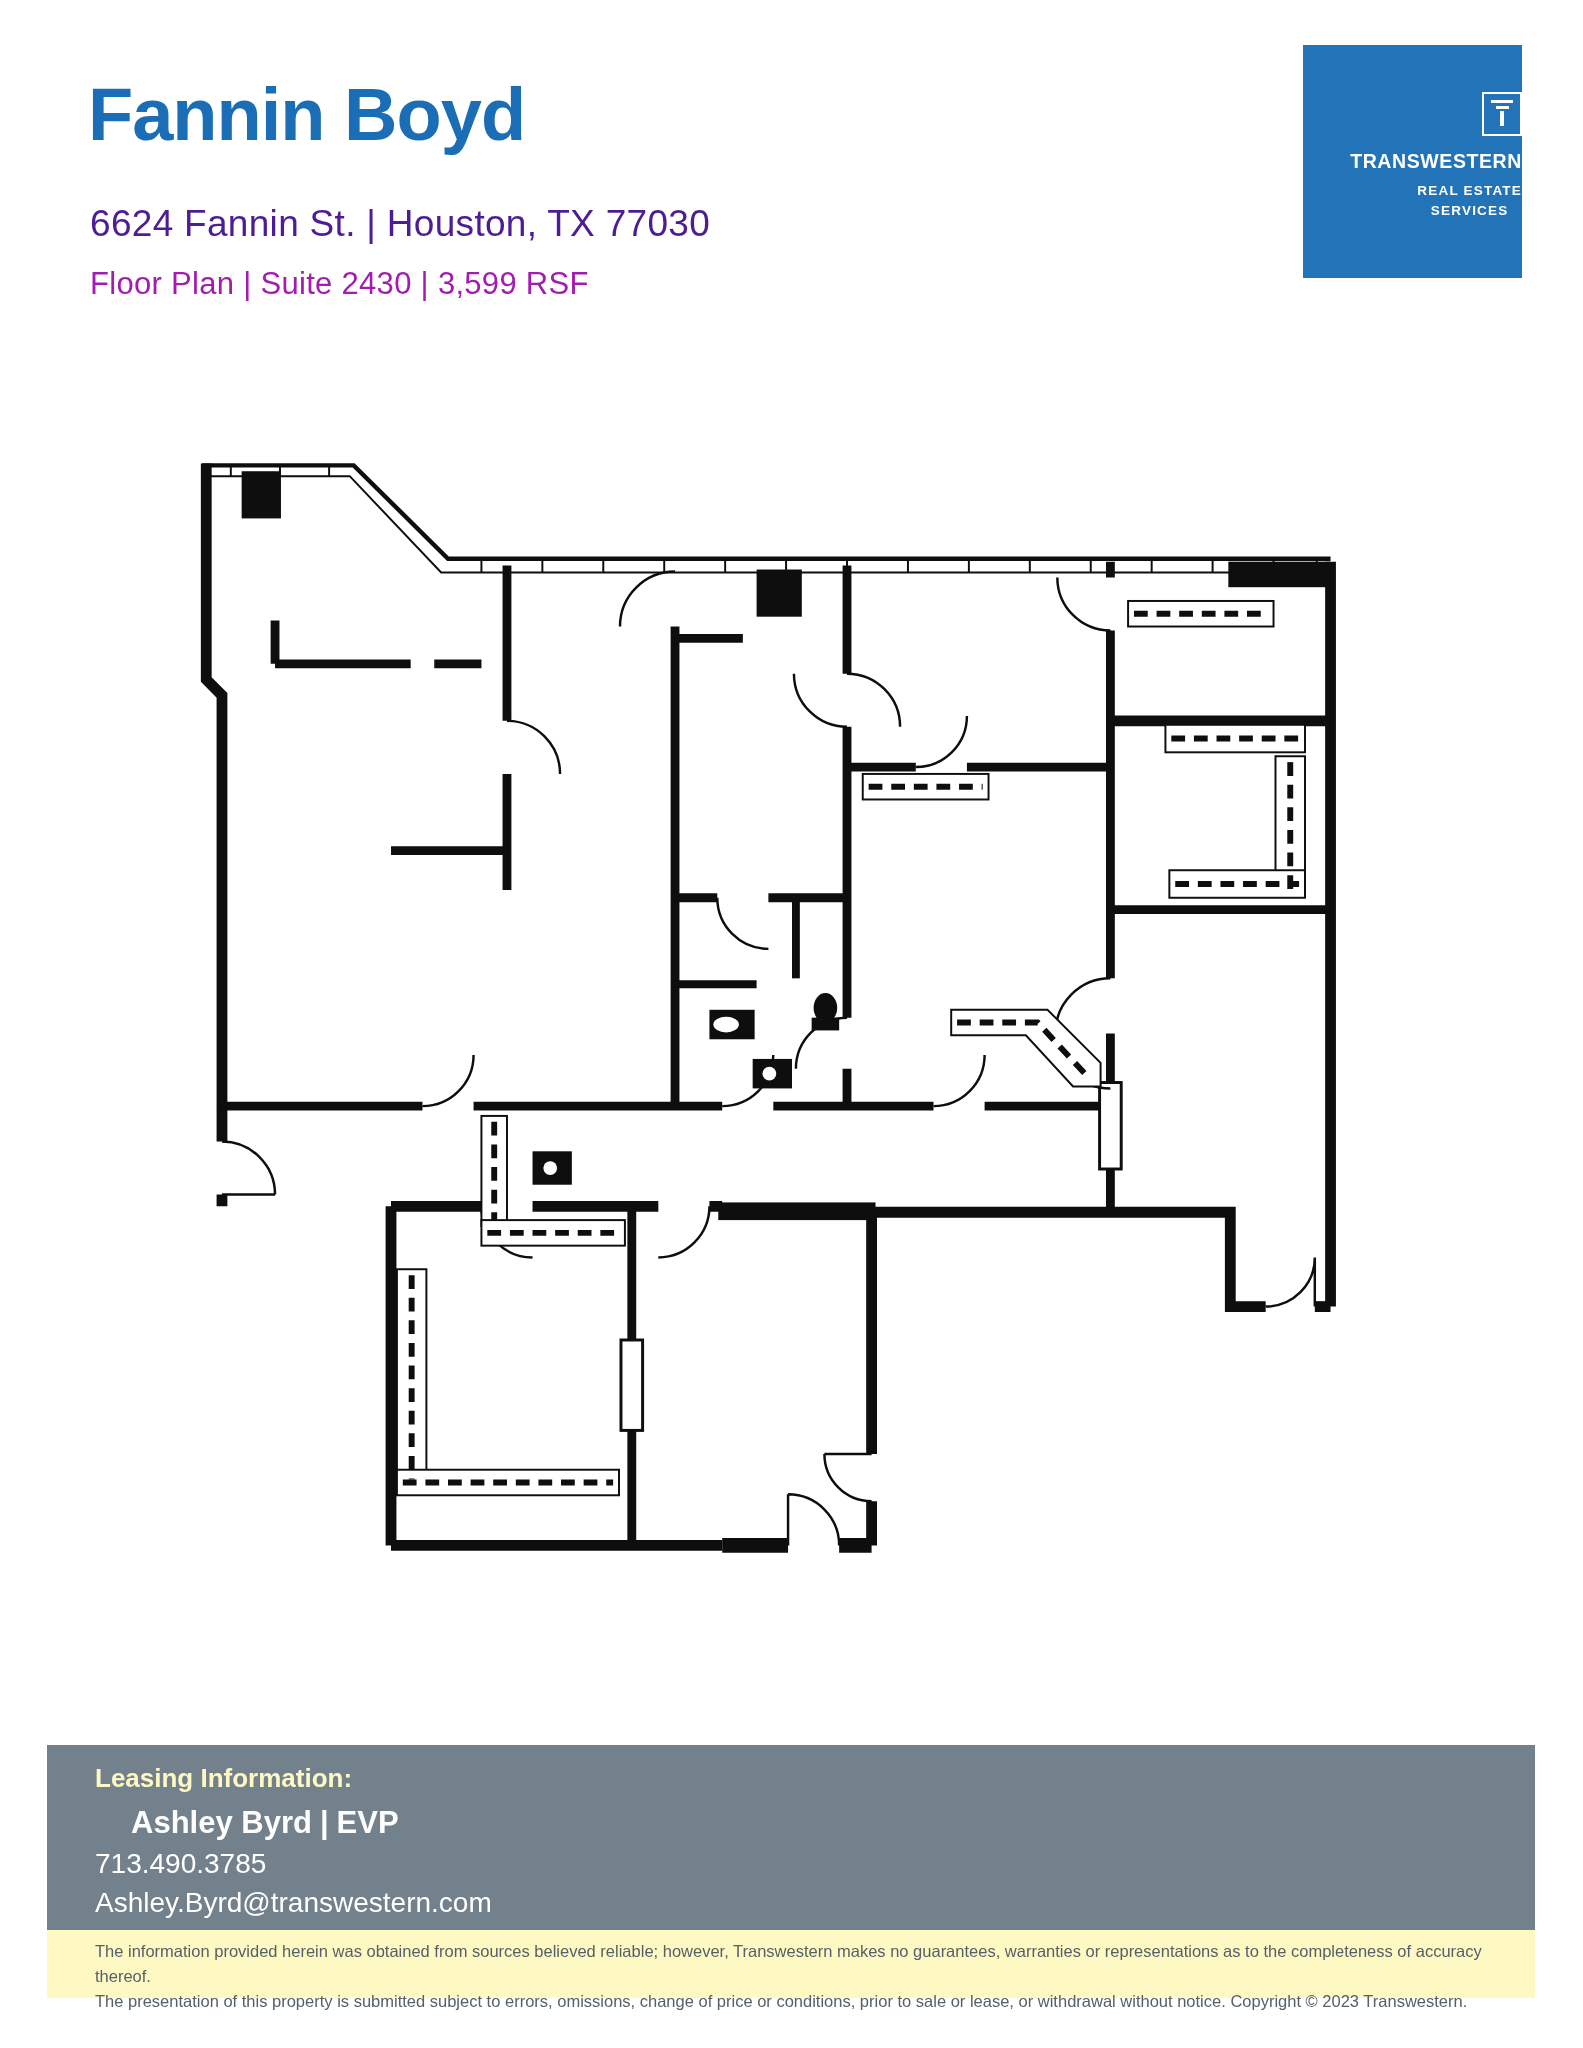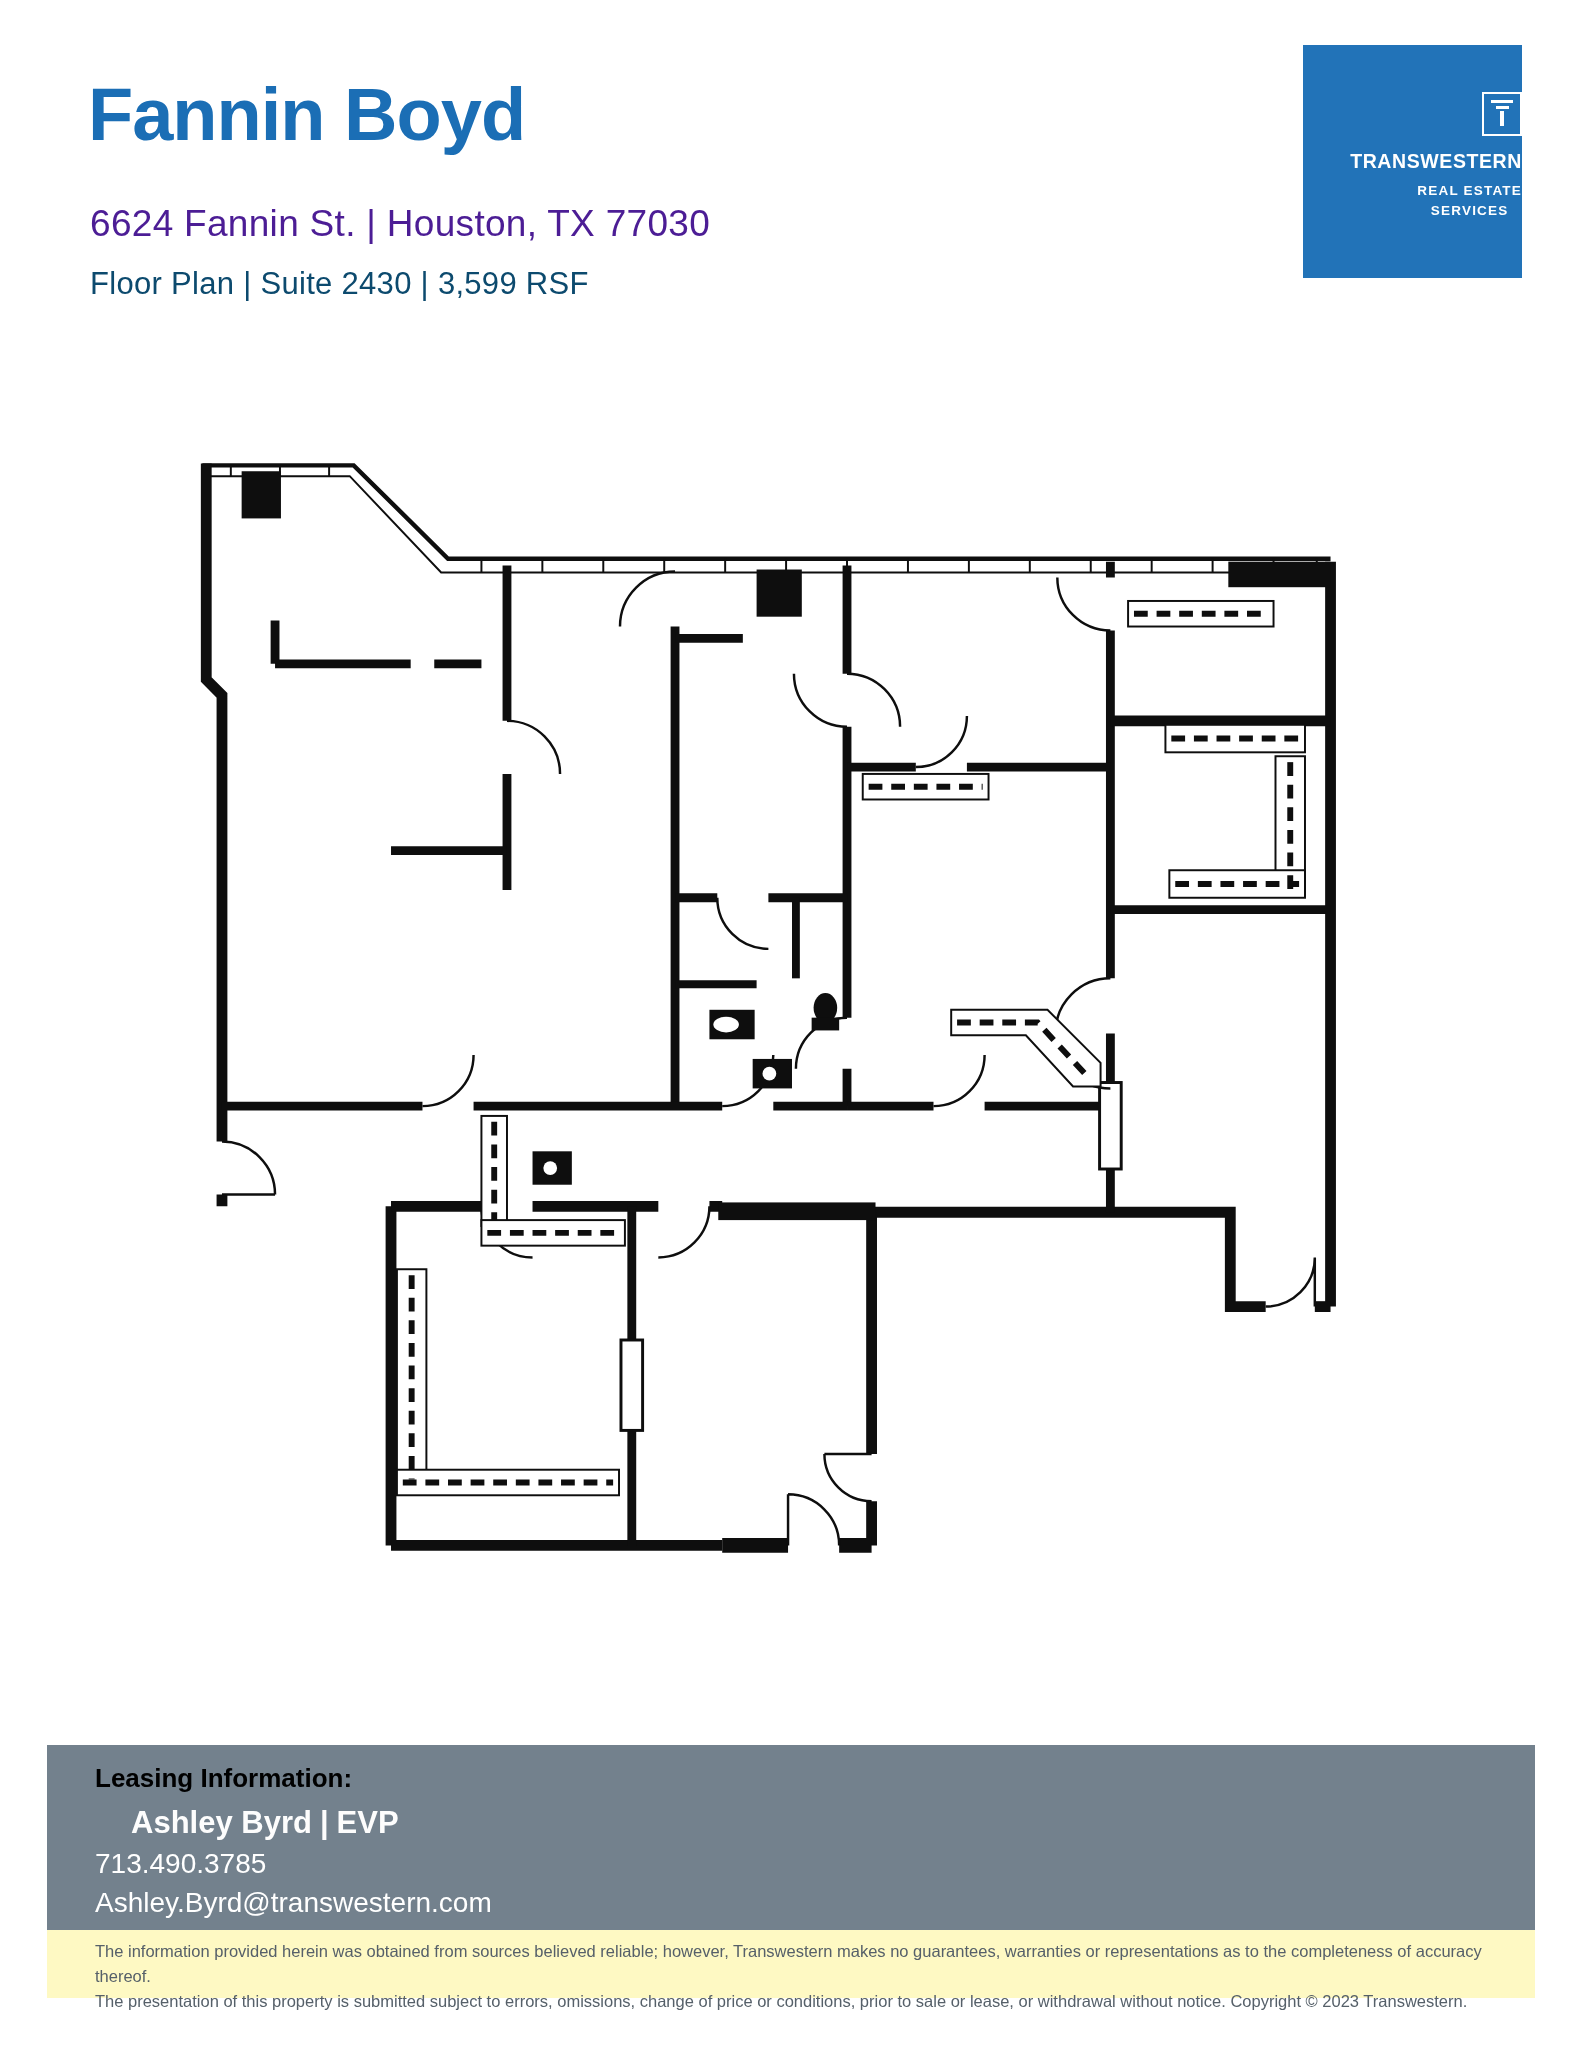--- a/index.html
+++ b/index.html
@@ -2,37 +2,37 @@
 <html><head>
 <meta charset="utf-8">
 <style>
   html,body{margin:0;padding:0;background:#e8e8e8;}
   .page{position:relative;width:1583px;height:2048px;background:#ffffff;overflow:hidden;
         font-family:"Liberation Sans", sans-serif;}
   
   .title{position:absolute;left:88px;top:72px;font-size:74px;font-weight:bold;
          letter-spacing:-1px;color:#1b6eb5;}
   .address{position:absolute;left:90px;top:203px;font-size:37px;color:#4c1d95;letter-spacing:.3px;}
-  .subtitle{position:absolute;left:90px;top:266px;font-size:31px;color:#0c4a6e;letter-spacing:.3px;}
+  .subtitle{position:absolute;left:90px;top:266px;font-size:31px;color:#a21caf;letter-spacing:.3px;}
   
   .logo{position:absolute;left:1303px;top:45px;width:219px;height:233px;background:#2273b8;
         display:flex;flex-direction:column;align-items:flex-end;}
   .t-icon{margin-top:47px;width:36px;height:40px;border:2.5px solid #ffffff;
           display:flex;flex-direction:column;align-items:center;}
   .t-icon .bar1{width:22px;height:3px;background:#ffffff;margin-top:6px;}
   .t-icon .bar2{width:13px;height:3px;background:#ffffff;margin-top:3px;}
   .t-icon .stem{width:4px;height:15px;background:#ffffff;margin-top:2px;}
   .logo-brand{margin-top:14px;color:#ffffff;font-weight:bold;font-size:19.5px;letter-spacing:.6px;}
   .logo-tagline{margin-top:8px;color:#ffffff;font-weight:bold;font-size:13.5px;
                 letter-spacing:1.2px;text-align:center;line-height:1.45;}
   
   .plan-wrap{position:absolute;left:185px;top:428px;width:1212px;height:1140px;}
   
   .band-dark{position:absolute;left:47px;top:1745px;width:1488px;height:185px;background:#73818d;color:#ffffff;}
-  .band-heading{position:absolute;left:48px;top:18px;font-size:26px;font-weight:bold;color:#000000;}
+  .band-heading{position:absolute;left:48px;top:18px;font-size:26px;font-weight:bold;color:#fef9c3;}
   .agent{position:absolute;top:60px;}
   .agent.col1{left:48px;}
   .agent.col2{left:511px;}
   .agent .name-row{font-size:31px;font-weight:bold;color:#fdfdfd;margin-left:36px;}
   .agent .name-row .sep{font-weight:bold;padding:0 8px;}
   .agent .phone,.agent .email{font-size:28px;color:#ffffff;font-weight:normal;margin-top:7px;}
   .band-light{position:absolute;left:47px;top:1930px;width:1488px;height:68px;background:#fef9c3;}
   .disclaimer{position:absolute;left:48px;top:9px;width:1400px;font-size:16.5px;color:#566069;line-height:25px;}
 </style>
 </head>

